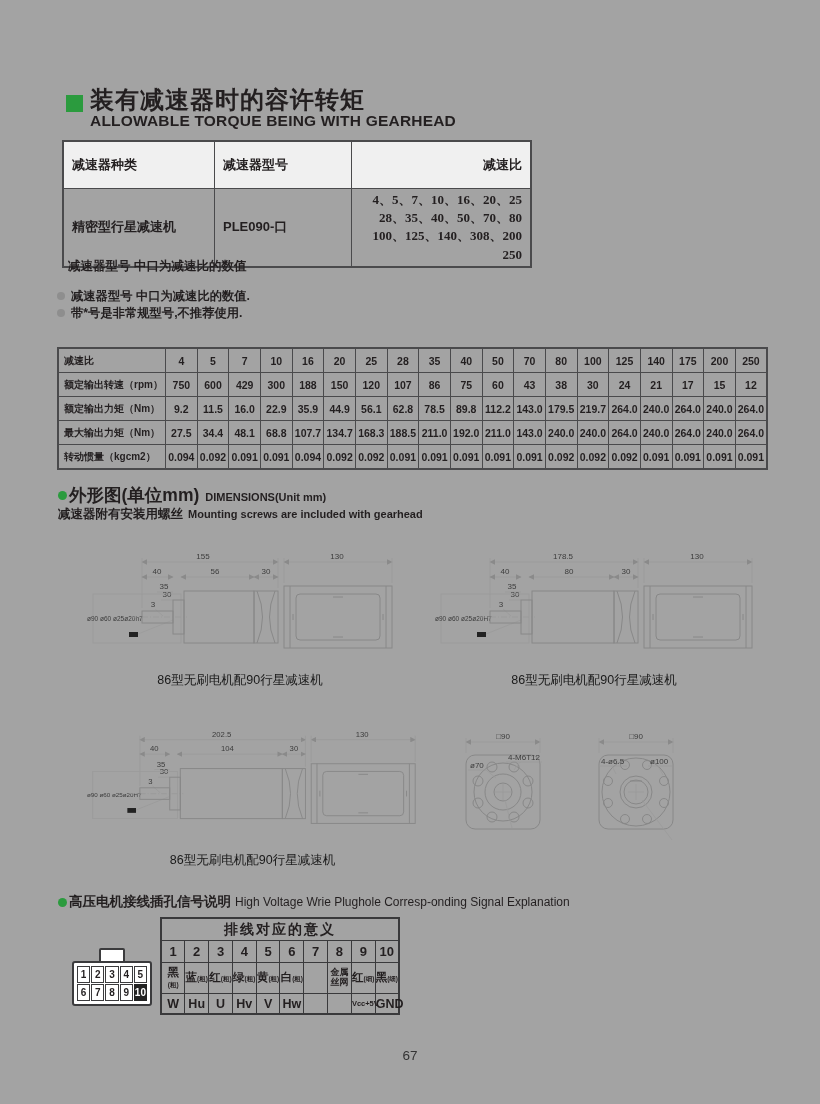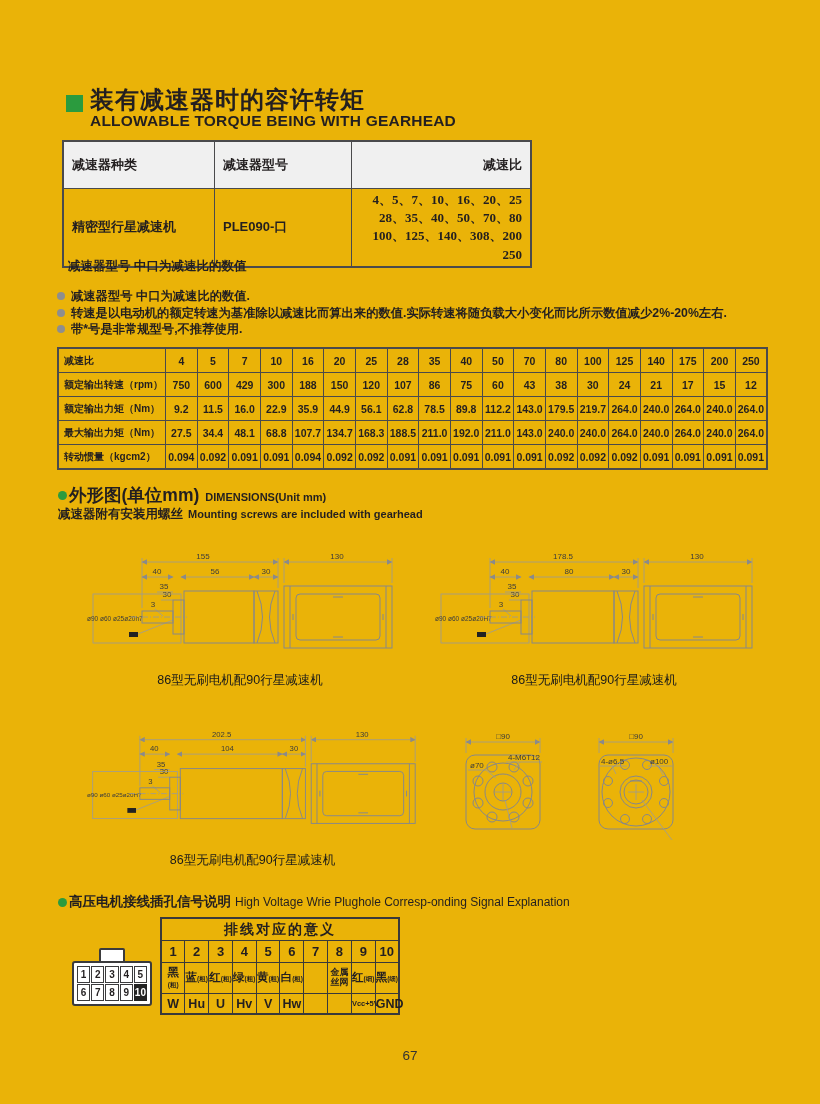--- a/index.html
+++ b/index.html
@@ -1,16 +1,16 @@
 <!DOCTYPE html>
 <html><head>
 <meta charset="utf-8">
 <style>
   html,body{margin:0;padding:0;background:#fff;}
-  .page{position:relative;width:820px;height:1104px;background:#eab308;overflow:hidden;
+  .page{position:relative;width:820px;height:1104px;background:#a3a3a3;overflow:hidden;
         font-family:"Liberation Sans",sans-serif;color:#231f20;}
   
   .green-square{position:absolute;left:66px;top:95px;width:17px;height:17px;background:#2b9b3e;}
   .main-title{position:absolute;left:90px;top:84px;font-size:24px;font-weight:bold;letter-spacing:1px;margin:0;}
   .sub-title{position:absolute;left:90px;top:112px;font-size:15.5px;font-weight:bold;margin:0;letter-spacing:.2px;}
   
   .gear-table{position:absolute;left:62px;top:140px;width:428px;border-collapse:collapse;
               border:2px solid #4a4a4c;table-layout:fixed;}
   .gear-table th,.gear-table td{border:1px solid #4a4a4c;padding:2px 8px;vertical-align:middle;}
   .gear-table th{background:#f0f0f0;height:42px;font-size:13px;text-align:left;font-weight:bold;}
@@ -99,24 +99,20 @@
           </td>
       </tr>
     </tbody>
   </table>
   <div class="gear-footnote">减速器型号 中口为减速比的数值</div>
 
   <ul class="notes">
     <li>
         <span class="dot"></span>
         <span>减速器型号 中口为减速比的数值.</span>
-      </li>
-    <li>
-        <span class="dot"></span>
-        <span>转速是以电动机的额定转速为基准除以减速比而算出来的数值.实际转速将随负载大小变化而比所示数值减少2%-20%左右.</span>
       </li>
     <li>
         <span class="dot"></span>
         <span>带*号是非常规型号,不推荐使用.</span>
       </li>
   </ul>
 
   <table class="spec-table">
     <tbody id="spec-table-body">
         <tr>

